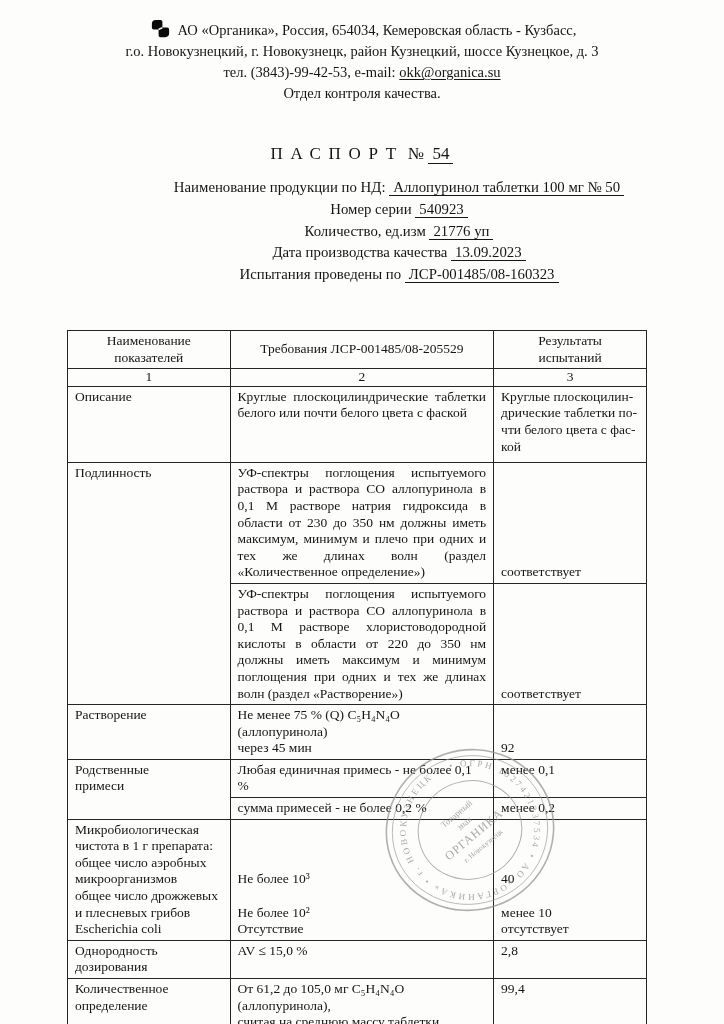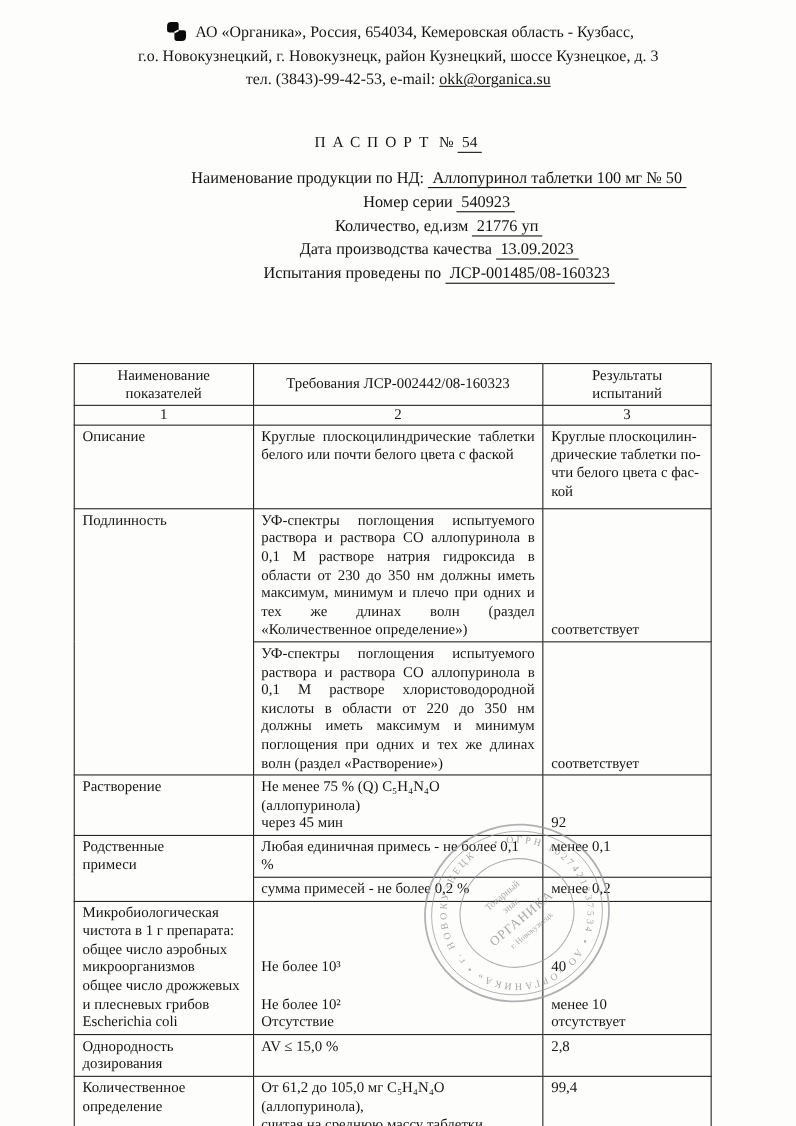--- a/index.html
+++ b/index.html
@@ -12,21 +12,21 @@
     color: #151515;
     font-family: "Liberation Serif", "DejaVu Serif", serif;
     overflow: hidden;
   }
   
   .letterhead { padding-top: 20px; text-align: center; font-size: 14.5px; line-height: 21px; }
   .lh-line1 { display: flex; align-items: center; justify-content: center; gap: 5px; }
   .logo { width: 25px; height: 23px; display: inline-block; flex: 0 0 auto; margin-top: -2px; }
   .email-u { text-decoration: underline; text-underline-offset: 2px; }
   
-  .pass-title { margin-top: 40px; text-align: center; font-size: 14px; }
+  .pass-title { margin-top: 40px; text-align: center; font-size: 17px; }
   .pass-title .word { letter-spacing: 0.45em; }
   .pass-title .num { border-bottom: 1px solid #151515; padding: 0 4px; }
   
   .fields { margin: 13px 0 0 74px; font-size: 14.8px; line-height: 21.8px; text-align: center; }
   .fv { border-bottom: 1px solid #151515; padding: 0 4px; }
   
   table.spec {
     position: absolute; left: 67px; top: 330px;
     width: 580px; border-collapse: collapse;
     font-size: 13.5px; line-height: 16.6px;
@@ -57,20 +57,21 @@
       <span class="logo">
         <svg viewBox="0 0 24 24" width="25" height="23" aria-hidden="true">
           <path d="M7 2 Q3 2 3 6 L3 10 Q3 12 5 12 L10 12 L10 18 Q10 20 12 20 L17 20 Q21 20 21 16 L21 12 Q21 10 19 10 L14 10 L14 4 Q14 2 12 2 Z" fill="#0a0a0a"></path>
           <path d="M10 12 L14 10" stroke="#fdfdfc" stroke-width="1.6"></path>
         </svg>
       </span>
       <span>АО «Органика», Россия, 654034, Кемеровская область - Кузбасс,</span>
     </div>
     <div>г.о. Новокузнецкий, г. Новокузнецк, район Кузнецкий, шоссе Кузнецкое, д. 3</div>
     <div><span>тел. (3843)-99-42-53, e-mail: </span><span class="email-u">okk@organica.su</span></div>
+    <div>Отдел контроля качества.</div>
   </div>
 
   <div class="pass-title">
     <span class="word">ПАСПОРТ</span>
     <span>№</span>
     <span class="num">54</span>
   </div>
 
   <div class="fields">
     <div><span>Наименование продукции по НД:</span> <span class="fv">Аллопуринол таблетки 100 мг № 50</span></div>
@@ -83,21 +84,21 @@
   <table class="spec">
     <colgroup>
         <col style="width:170px">
         <col style="width:299px">
         <col style="width:171px">
       </colgroup>
     <tbody>
         <tr class="head" style="height:36px">
       <td class="pre">Наименование
 показателей</td>
-      <td>Требования ЛСР-002442/08-160323</td>
+      <td>Требования ЛСР-001485/08-205529</td>
       <td class="pre">Результаты
 испытаний</td>
     </tr>
     <tr class="nums" style="height:16px">
       <td>1</td>
       <td>2</td>
       <td>3</td>
     </tr>
     <tr style="height:76px">
       <td>Описание</td>

